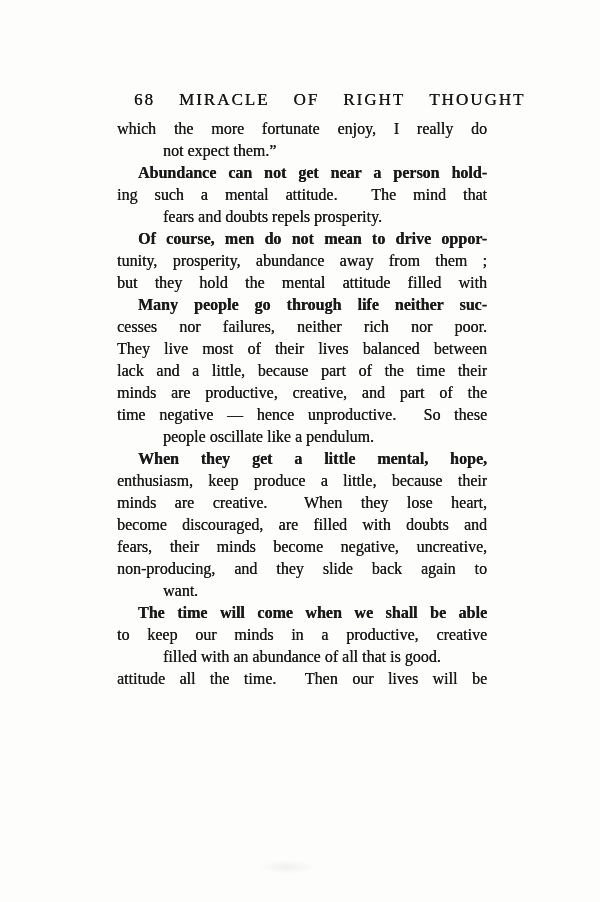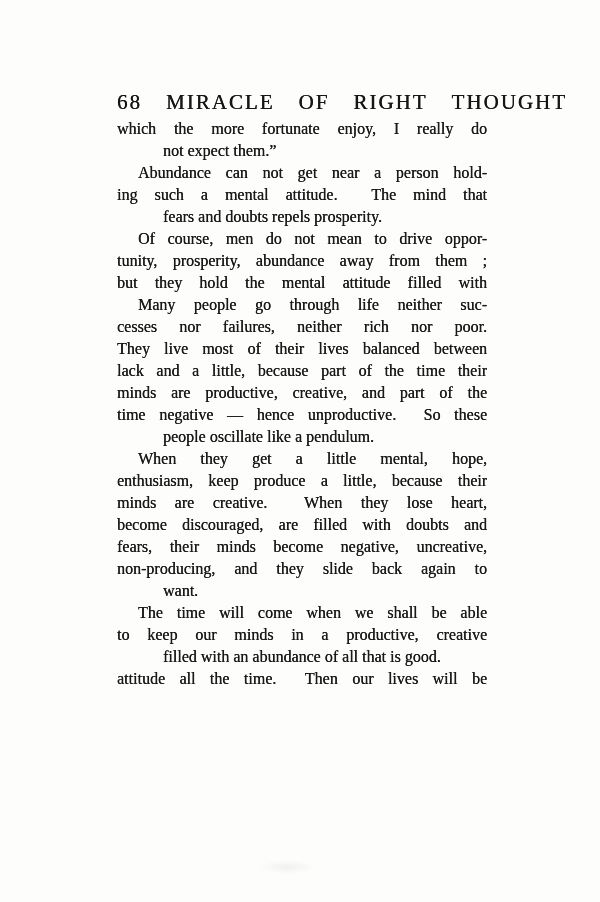--- a/index.html
+++ b/index.html
@@ -18,27 +18,27 @@
   .page {
     position: absolute;
     inset: 0;
     background:
       radial-gradient(ellipse 40px 10px at 287px 867px, rgba(0,0,0,0.05), rgba(0,0,0,0) 70%),
       #fdfdfc;
   }
   .running-head {
     position: absolute;
     top: 90px;
-    left: 117px;
+    left: 134px;
     width: 370px;
     height: 22px;
     display: flex;
     justify-content: space-between;
     align-items: baseline;
-    font-size: 21px;
+    font-size: 17px;
     letter-spacing: 2px;
     color: #161616;
     text-shadow: 0.3px 0 0 currentColor;
     gap: 24px;
   }
   .running-head span {
     white-space: nowrap;
   }
   .page-body {
     position: absolute;
@@ -59,20 +59,21 @@
     white-space: pre-wrap;
     height: 22px;
     overflow: hidden;
   }
   .line.last {
     text-align-last: left;
     margin-left: 46px;
   }
   .para.indented .line:first-child {
     text-indent: 21px;
+    font-weight: bold;
   }
 </style>
 </head>
 <body>
 
 <div class="page">
 
   <div class="running-head">
     <span>68</span>
 

